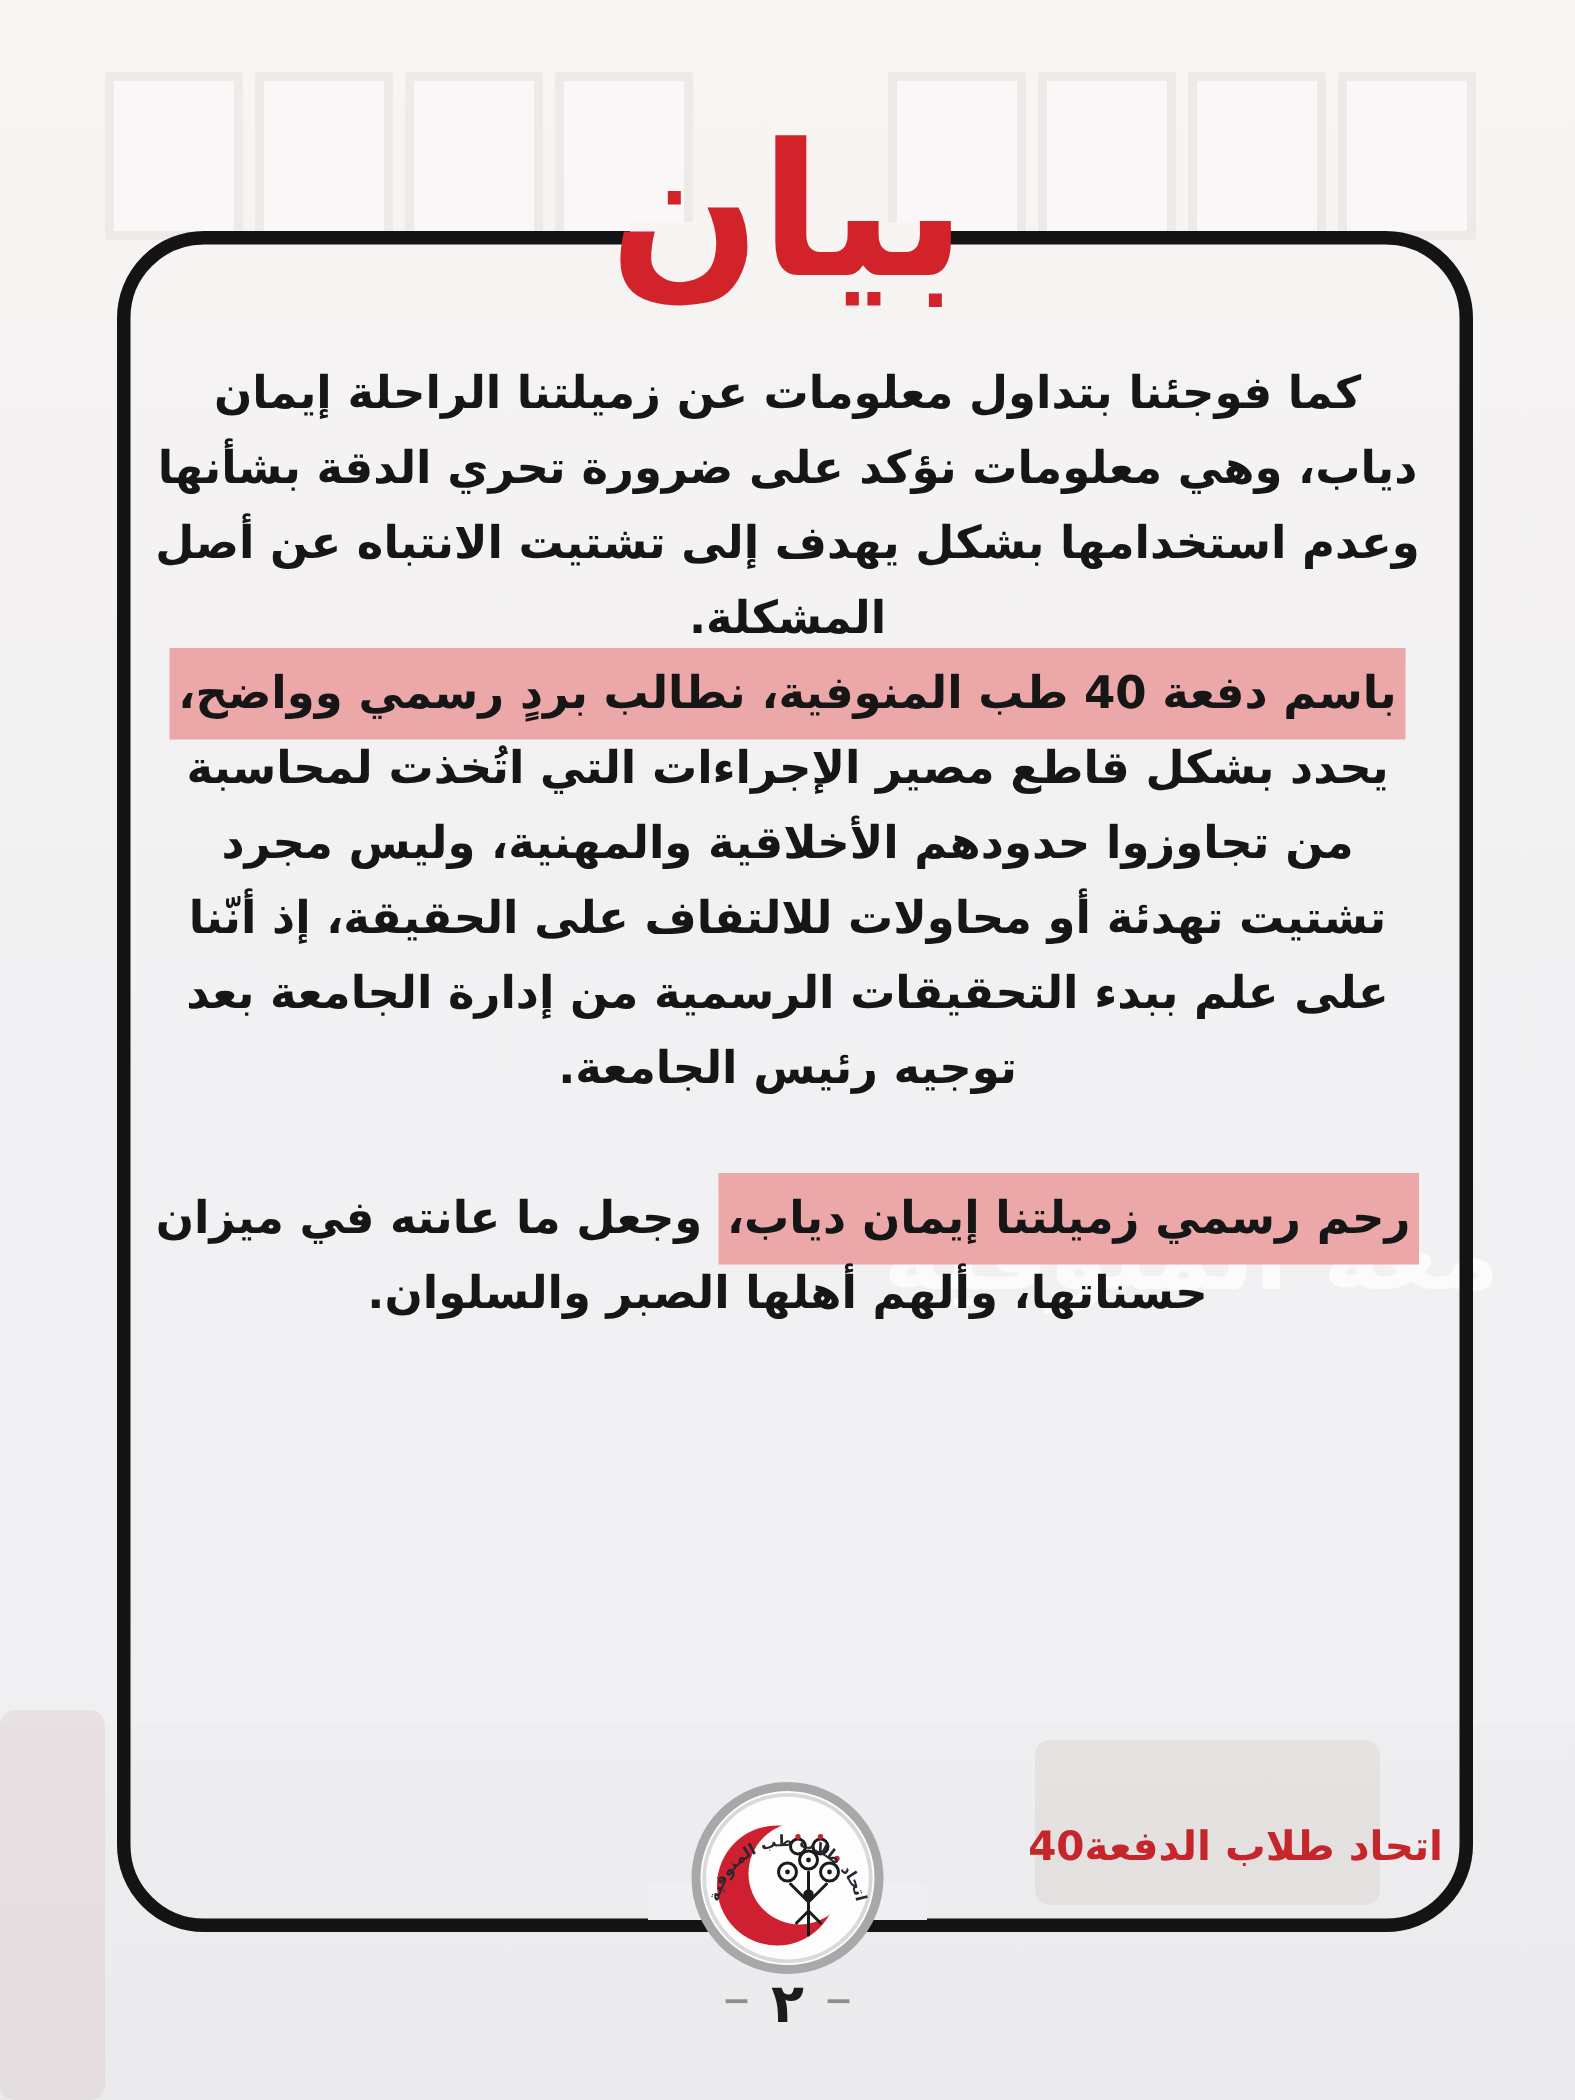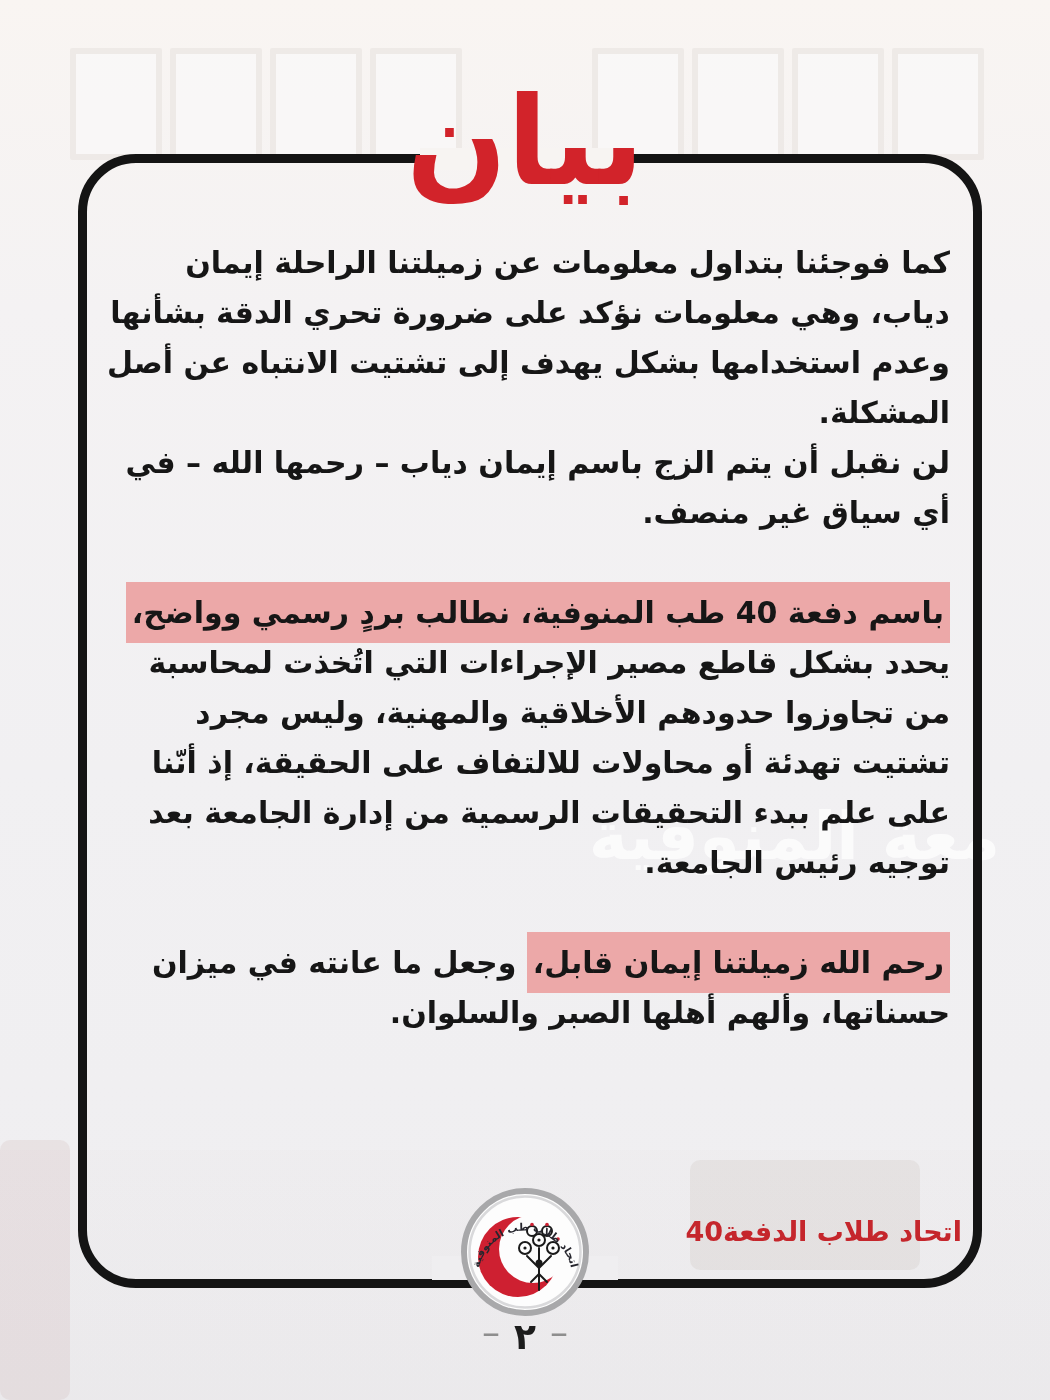--- a/index.html
+++ b/index.html
@@ -34,21 +34,21 @@
   
   .title{
     position:absolute;top:74px;left:0;width:100%;text-align:center;z-index:3;
     font-size:118px;line-height:1.15;font-weight:900;color:var(--accent);
     transform:scaleY(1.04);
   }
   
   .content{
     position:absolute;left:100px;top:238px;width:850px;z-index:3;
     color:#161616;font-weight:bold;font-size:30px;line-height:50px;
-    text-align:right;
+    text-align:center;
   }
   .content p{margin:0 0 50px 0;}
   .content p.tight{margin-bottom:0;}
   .hl{background:var(--highlight);padding:13px 6px;box-decoration-break:clone;-webkit-box-decoration-break:clone;}
   
   .union-label{
     position:absolute;right:88px;top:1216px;z-index:3;
     color:var(--label-red);font-size:27px;font-weight:bold;
   }
   .logo{position:absolute;left:459px;top:1186px;width:132px;height:132px;z-index:4;}
@@ -81,23 +81,22 @@
   <div class="watermark">معة المنوفية</div>
 
   <div class="frame"></div>
   <div class="frame-gap top"></div>
   <div class="frame-gap bottom"></div>
 
   <div class="title">بيان</div>
 
   <div class="content" id="content">
       <p class="tight"><span>كما فوجئنا بتداول معلومات عن زميلتنا الراحلة إيمان دياب، وهي معلومات نؤكد على ضرورة تحري الدقة بشأنها وعدم استخدامها بشكل يهدف إلى تشتيت الانتباه عن أصل المشكلة.</span></p>
-      <p><span>لن نقبل أن يتم الزج باسم إيمان دياب – رحمها الله – في أي سياق غير منصف.</span></p>
       <p><span class="hl">باسم دفعة 40 طب المنوفية، نطالب بردٍ رسمي وواضح،</span><span> يحدد بشكل قاطع مصير الإجراءات التي اتُخذت لمحاسبة من تجاوزوا حدودهم الأخلاقية والمهنية، وليس مجرد تشتيت تهدئة أو محاولات للالتفاف على الحقيقة، إذ أنّنا على علم ببدء التحقيقات الرسمية من إدارة الجامعة بعد توجيه رئيس الجامعة.</span></p>
-      <p><span class="hl">رحم الله زميلتنا إيمان قابل،</span><span> وجعل ما عانته في ميزان حسناتها، وألهم أهلها الصبر والسلوان.</span></p>
+      <p><span class="hl">رحم رسمي زميلتنا إيمان دياب،</span><span> وجعل ما عانته في ميزان حسناتها، وألهم أهلها الصبر والسلوان.</span></p>
     </div>
 
   <div class="union-label">اتحاد طلاب الدفعة40</div>
 
   <svg class="logo" viewBox="0 0 132 132" aria-hidden="true">
     <circle cx="66" cy="66" r="61" fill="#fdfdfd" stroke="#a8a8aa" stroke-width="6"></circle>
     <circle cx="66" cy="66" r="55.5" fill="none" stroke="#d9d9db" stroke-width="2.5"></circle>
 
     <g>
       <circle cx="59" cy="71" r="40" fill="#ce2031"></circle>

